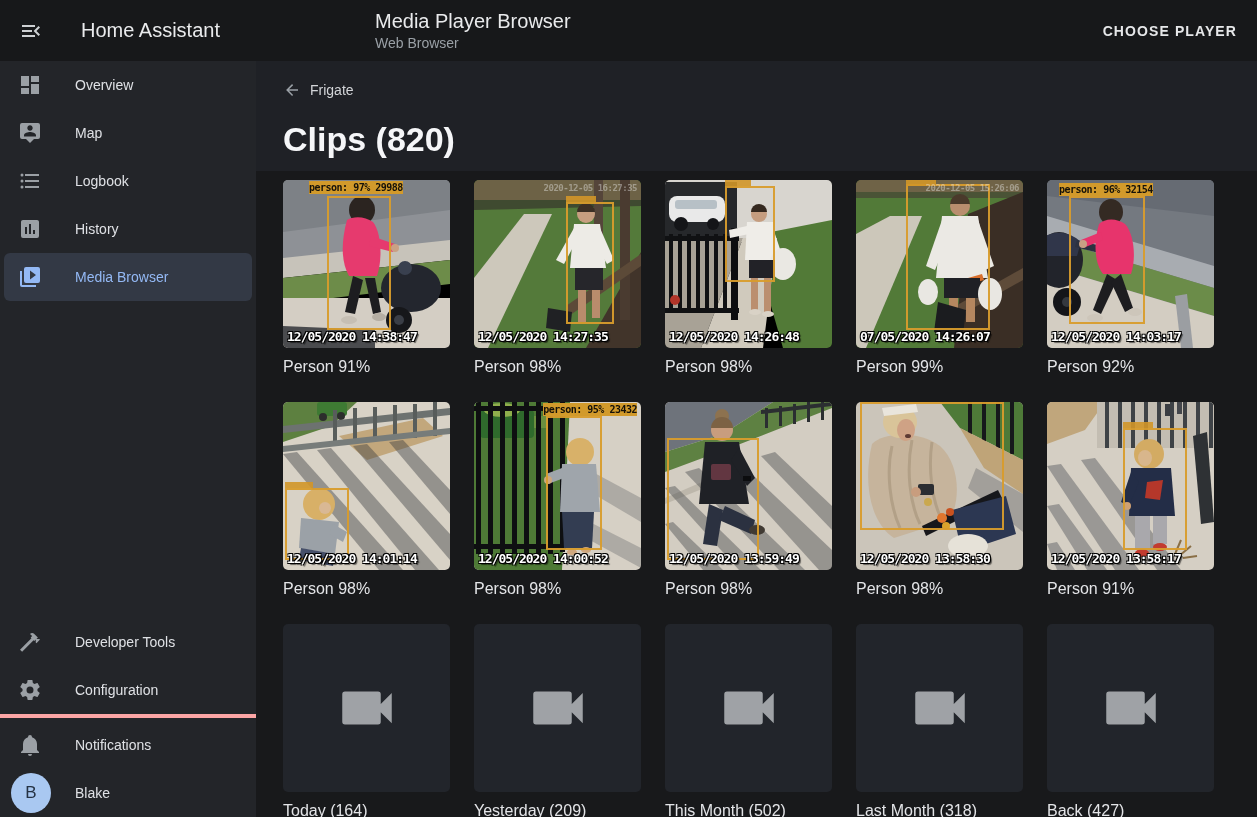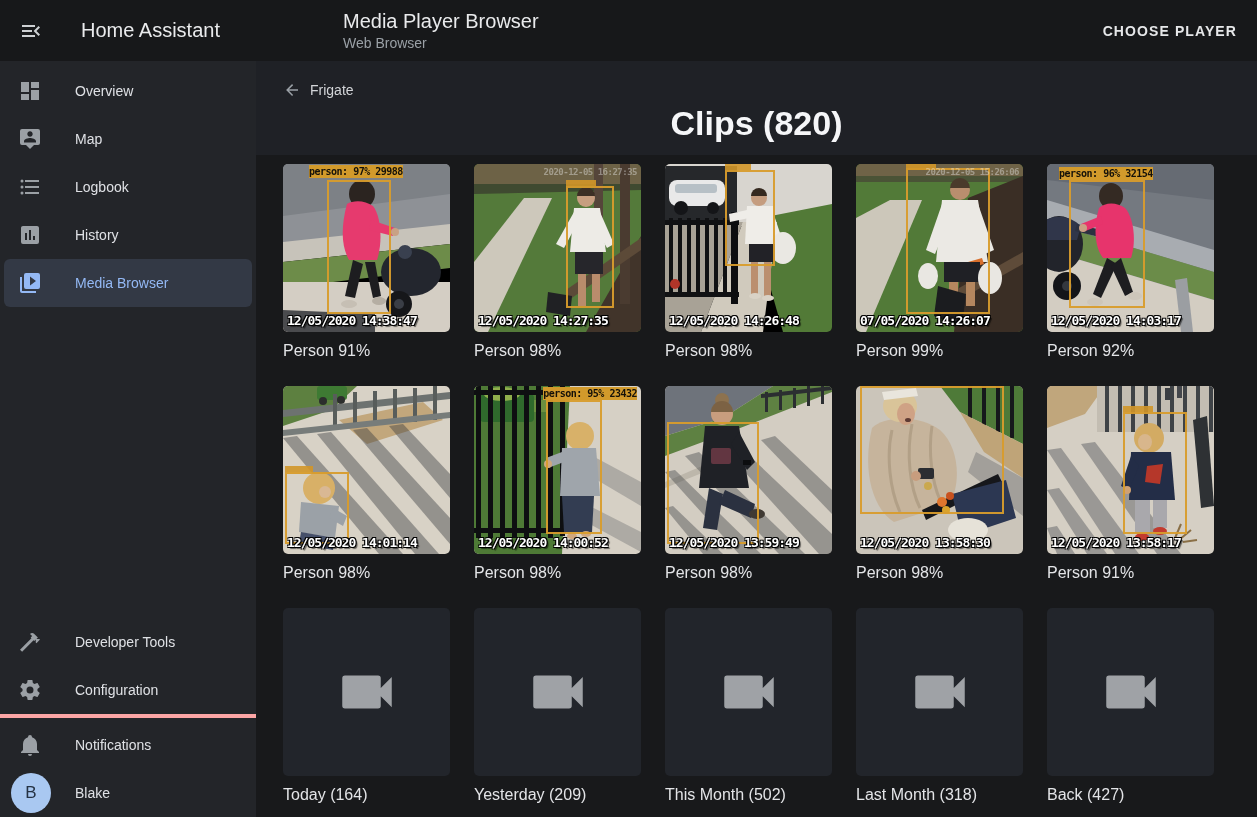--- a/index.html
+++ b/index.html
@@ -2,53 +2,53 @@
 <html><head>
 <meta charset="utf-8">
 <style>
   * { box-sizing: border-box; margin: 0; padding: 0; }
   html,body { width:1257px; height:817px; overflow:hidden; }
   body { font-family:"Liberation Sans", sans-serif; background:#18191b; color:#e3e4e7; }
 
   .app { display:flex; flex-direction:column; width:1257px; height:817px; }
 
   
-  .appbar { height:61px; flex:none; background:#17181a; display:flex; align-items:center; }
+  .appbar { height:61px; flex:none; background:#17181a; display:flex; align-items:center;gap:32px; }
   .appbar-left { width:256px; flex:none; display:flex; align-items:center; padding-left:18px; }
   .icon-btn { width:26px; height:26px; display:flex; align-items:center; justify-content:center; cursor:pointer; background:none; border:none; }
   .icon-btn svg { width:24px; height:24px; fill:#cdd0d3; }
   .app-title { margin-left:37px; font-size:20px; color:#e9eaec; white-space:nowrap; }
   .media-block { margin-left:87px; display:flex; flex-direction:column; justify-content:center; }
   .media-title { font-size:20px; color:#e9eaec; line-height:24px; }
   .media-subtitle { font-size:14px; color:#9aa0a6; line-height:17px; margin-top:2px; }
   .choose-player { margin-left:auto; margin-right:4px; padding:10px 16px; background:none; border:none; color:#e6e7e9; font-family:"Liberation Sans", sans-serif; font-size:14px; font-weight:bold; letter-spacing:1.1px; cursor:pointer; }
 
   
   .body-row { flex:1; display:flex; min-height:0; }
 
   
-  .sidebar { width:256px; flex:none; background:#232529; display:flex; flex-direction:column; padding-top:6px; }
+  .sidebar { width:256px; flex:none; background:#232529; display:flex; flex-direction:column; }
   .side-item { height:48px; flex:none; display:flex; align-items:center; padding-left:18px; cursor:pointer; }
   .side-item svg { width:24px; height:24px; flex:none; fill:#9ba0a5; }
   .side-label { margin-left:33px; font-size:14px; font-weight:500; color:#dfe1e5; white-space:nowrap; }
   .side-item.selected { background:#333945; border-radius:6px; margin:0 4px; padding-left:14px; width:calc(100% - 8px); }
   .side-item.selected svg { fill:#94b9f5; }
   .side-item.selected .side-label { color:#94b9f5; }
   .side-spacer { flex:1; }
   .side-bottom { border-top:4px solid #fca5a5; padding-top:3px; }
   .avatar { width:40px; height:40px; border-radius:50%; background:#a9c8f1; color:#253243; font-size:17px; font-weight:500; display:flex; align-items:center; justify-content:center; margin-left:-7px; flex:none; }
   .user-label { margin-left:24px; font-size:14px; font-weight:500; color:#dfe1e5; }
 
   
   .content { flex:1; min-width:0; background:#18191b; display:flex; flex-direction:column; }
   .content-header { background:#1f2126; padding:20px 27px 12px; flex:none; }
   .breadcrumb { display:inline-flex; align-items:center; cursor:pointer; }
   .breadcrumb svg { width:18px; height:18px; fill:#9aa0a6; }
   .breadcrumb-label { margin-left:9px; font-size:14px; color:#d3d5d8; }
-  .page-title { margin-top:0; font-size:34px; line-height:40px; font-weight:bold; color:#f5f6f8;text-align:center; }
+  .page-title { margin-top:16px; font-size:34px; line-height:40px; font-weight:bold; color:#f5f6f8; }
 
   .media-grid { padding:9px 27px 8px; display:grid; grid-template-columns:repeat(5,167px); column-gap:24px; row-gap:26px; }
   .card { width:167px; cursor:pointer; }
   .thumb { position:relative; width:167px; height:168px; border-radius:5px; overflow:hidden; background:#000; }
   .thumb svg.scene { position:absolute; inset:0; width:100%; height:100%; display:block; }
   .caption { margin-top:9px; font-size:16px; line-height:19px; color:#e3e4e7; }
 
   .ts { position:absolute; left:4px; bottom:4px; font-family:"DejaVu Sans Mono", monospace; font-weight:bold; font-size:13px; letter-spacing:-1px; color:#fff; white-space:nowrap;
         text-shadow:-1px -1px 0 #000, 1px -1px 0 #000, -1px 1px 0 #000, 1px 1px 0 #000, 2px 2px 1px rgba(0,0,0,.55); }
   .det-label { position:absolute; font-family:"DejaVu Sans Mono", monospace; font-weight:bold; font-size:10px; letter-spacing:-0.5px; color:#141109; background:#d29a2b; padding:1px 0; white-space:nowrap; }

